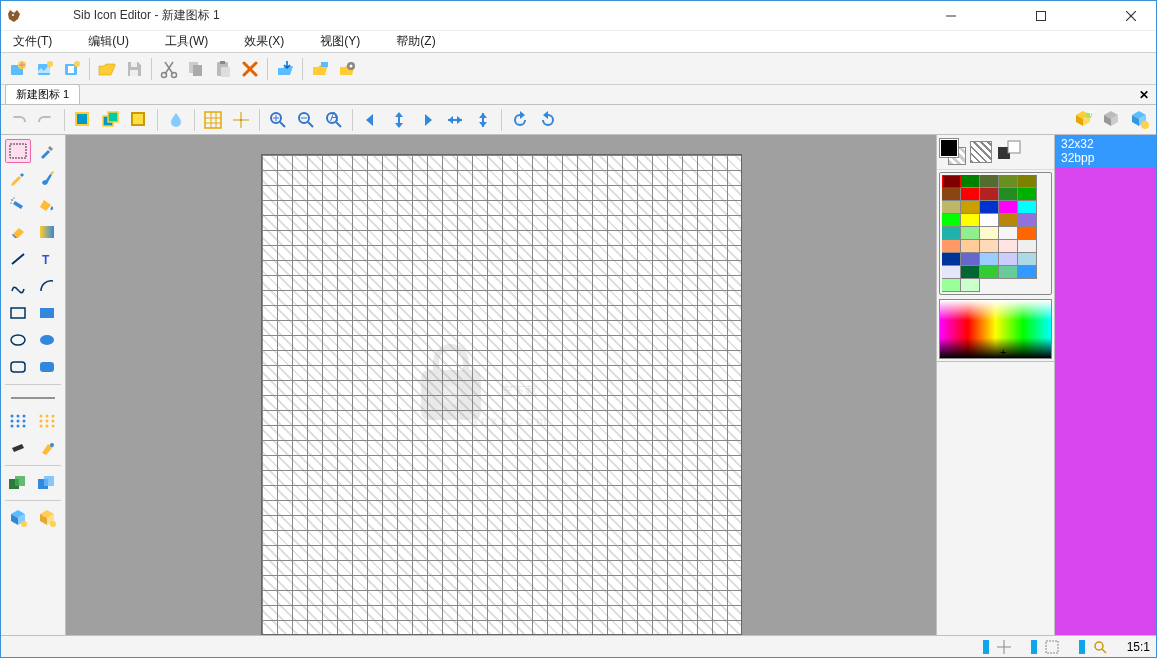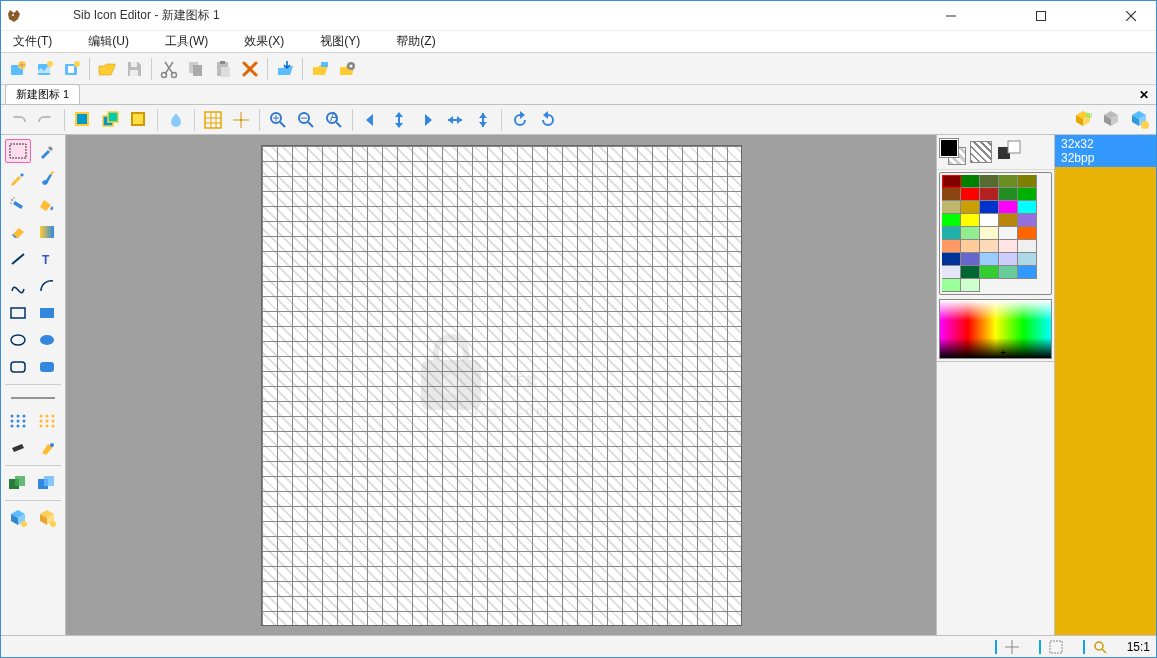--- a/index.html
+++ b/index.html
@@ -25,45 +25,45 @@
 
 .workspace { flex: 1; display: flex; min-height: 0; }
 
 .tools { width: 65px; background: #f4f4f4; border-right: 1px solid #c0c0c0; padding: 4px; display: flex; flex-direction: column; gap: 3px; }
 .tool-row { display: flex; gap: 3px; }
 .tool { width: 26px; height: 24px; display: flex; align-items: center; justify-content: center; border-radius: 2px; border: 1px solid transparent; }
 .tool.sel { background: #fde; border-color: #e6a; }
 .tool-wide { width: 56px; height: 16px; }
 .tool-sep { height: 1px; background: #ccc; margin: 2px 0; }
 
-.canvas-area { flex: 1; background: #a0a0a0; display: flex; align-items: center; justify-content: center; position: relative; overflow: hidden; }
+.canvas-area { flex: 1; background: #a0a0a0; display: flex; align-items: flex-end; justify-content: center; position: relative; overflow: hidden; }
 .grid-canvas { width: 481px; height: 481px; background: #fff; position: relative; border: 1px solid #666; background-image: repeating-linear-gradient(45deg, #e0e0e0 0 2px, transparent 2px 8px); }
 .grid-canvas::before { content: ""; position: absolute; inset: 0; background-image: linear-gradient(#888 1px, transparent 1px), linear-gradient(90deg, #888 1px, transparent 1px); background-size: 15px 15px; pointer-events: none; }
 .watermark { position: absolute; top: 50%; left: 50%; transform: translate(-50%, -50%); color: #888; opacity: 0.5; font-size: 40px; font-weight: bold; pointer-events: none; text-align: center; }
 
 .right-pane { width: 220px; background: #f4f4f4; border-left: 1px solid #c0c0c0; display: flex; }
 .palette-col { width: 117px; display: flex; flex-direction: column; }
 .palette-top { height: 35px; background: #f4f4f4; display: flex; align-items: center; padding: 3px; gap: 4px; border-bottom: 1px solid #ddd; }
 .fgbg { width: 26px; height: 26px; position: relative; }
 .fgbg .fg { position: absolute; width: 18px; height: 18px; background: #000; border: 1px solid #fff; outline: 1px solid #888; top: 0; left: 0; z-index: 2; }
 .fgbg .bg { position: absolute; width: 18px; height: 18px; background-image: repeating-linear-gradient(45deg, #ccc 0 3px, #fff 3px 6px); border: 1px solid #888; bottom: 0; right: 0; }
 .swap-behind-icon { width: 30px; height: 26px; position: relative; }
 .palette-swatches { display: flex; flex-wrap: wrap; padding: 2px; gap: 0; width: 115px; }
 .sw { width: 19px; height: 13px; border-right: 1px solid #888; border-bottom: 1px solid #888; }
 .palette-border { border: 1px solid #888; margin: 2px; border-radius: 2px; }
 .gradient-picker { height: 60px; margin: 2px; border: 1px solid #888; background: linear-gradient(to right, #f0f, #f00, #ff0, #0f0); background-image: linear-gradient(to bottom, rgba(255,255,255,1) 0%, rgba(255,255,255,0) 35%, rgba(0,0,0,0) 65%, rgba(0,0,0,1) 100%), linear-gradient(to right, #f0f 0%, #f00 25%, #ff0 50%, #0f0 75%, #0ff 100%); position: relative; }
 .gradient-picker::after { content: "+"; position: absolute; right: 45px; bottom: 0px; color: #000; font-size: 10px; }
 .preview-pane { flex: 1; background: #f4f4f4; border-top: 1px solid #c0c0c0; min-height: 200px; }
 
-.formats-col { flex: 1; background: #eab308; border-left: 1px solid #c0c0c0; }
+.formats-col { flex: 1; background: #d946ef; border-left: 1px solid #c0c0c0; }
 .format-item { padding: 2px 6px; color: #fff; background: #3399ff; font-size: 11px; line-height: 14px; }
 
 .statusbar { height: 22px; background: #f4f4f4; border-top: 1px solid #c0c0c0; display: flex; align-items: center; padding: 0 6px; gap: 8px; }
 .statusbar .right { margin-left: auto; display: flex; align-items: center; gap: 20px; }
-.stat-seg { display: flex; align-items: center; gap: 20px; border-left: 2px solid #0ea5e9; padding-left: 8px; height: 100%; }
+.stat-seg { display: flex; align-items: center; gap: 20px; border-left: 6px solid #0ea5e9; padding-left: 8px; height: 100%; }
 
 svg { display: block; }
 </style>
 </head>
 <body>
 
 <div class="titlebar">
   <span class="app-icon">
     <svg width="16" height="16" viewBox="0 0 16 16">
         <path d="M3 2l4 3 3-3 3 4-2 5-4 3-5-3-1-5z" fill="#8b5a2b"></path>

